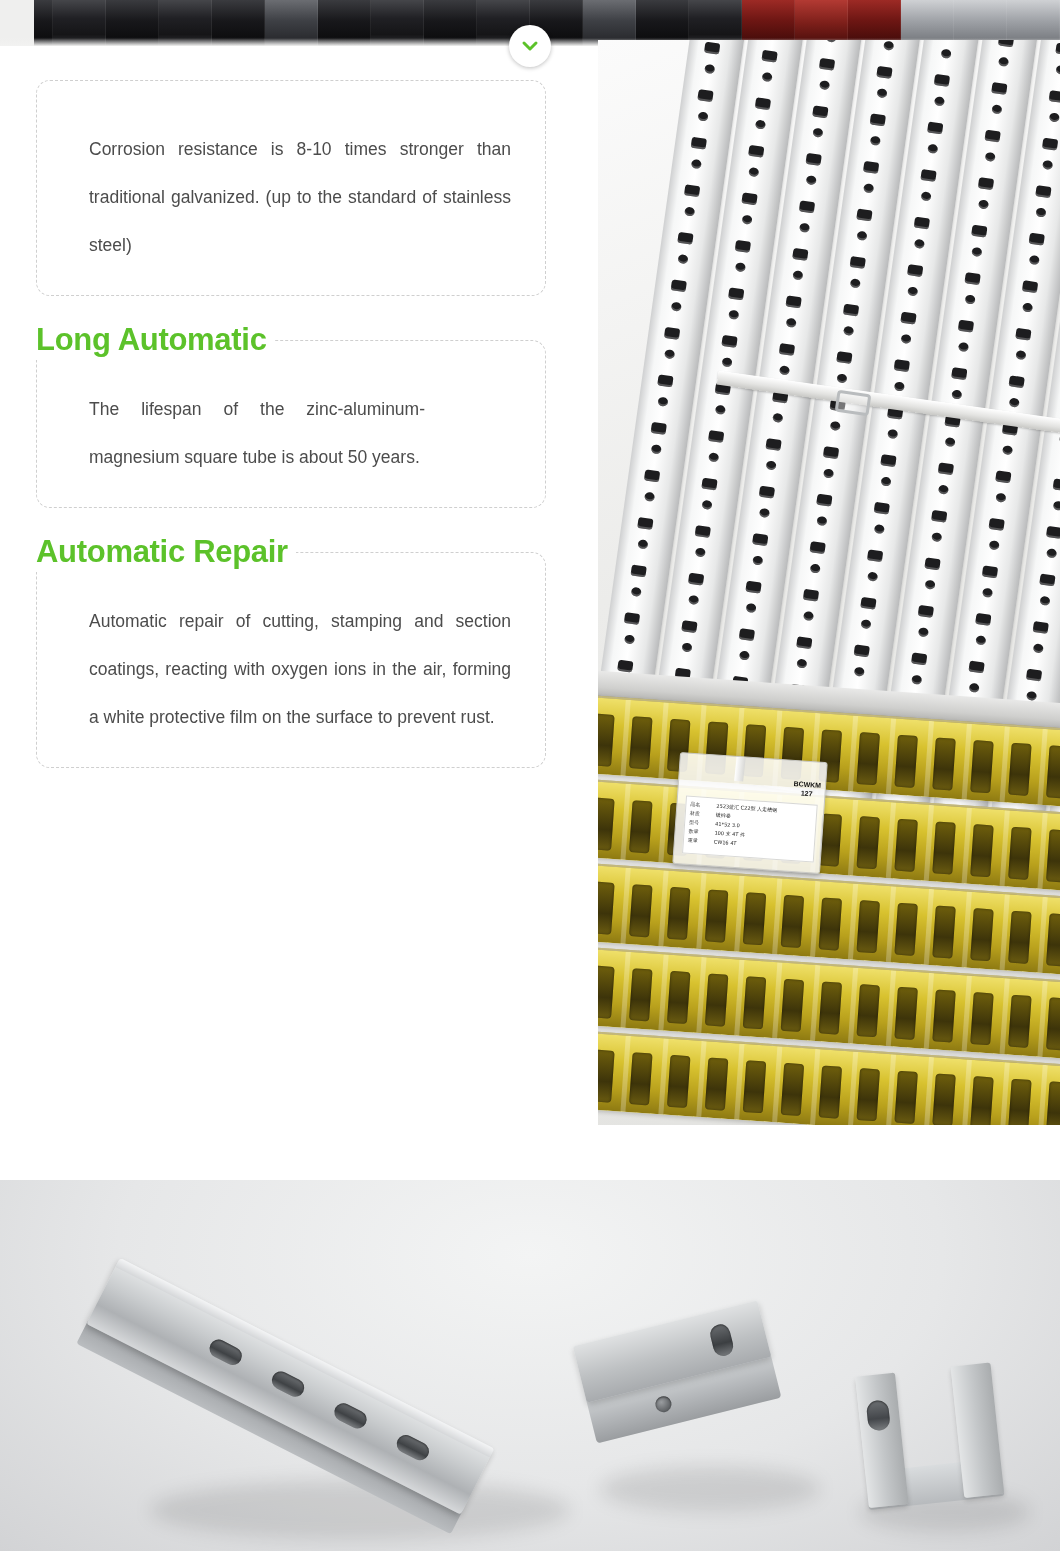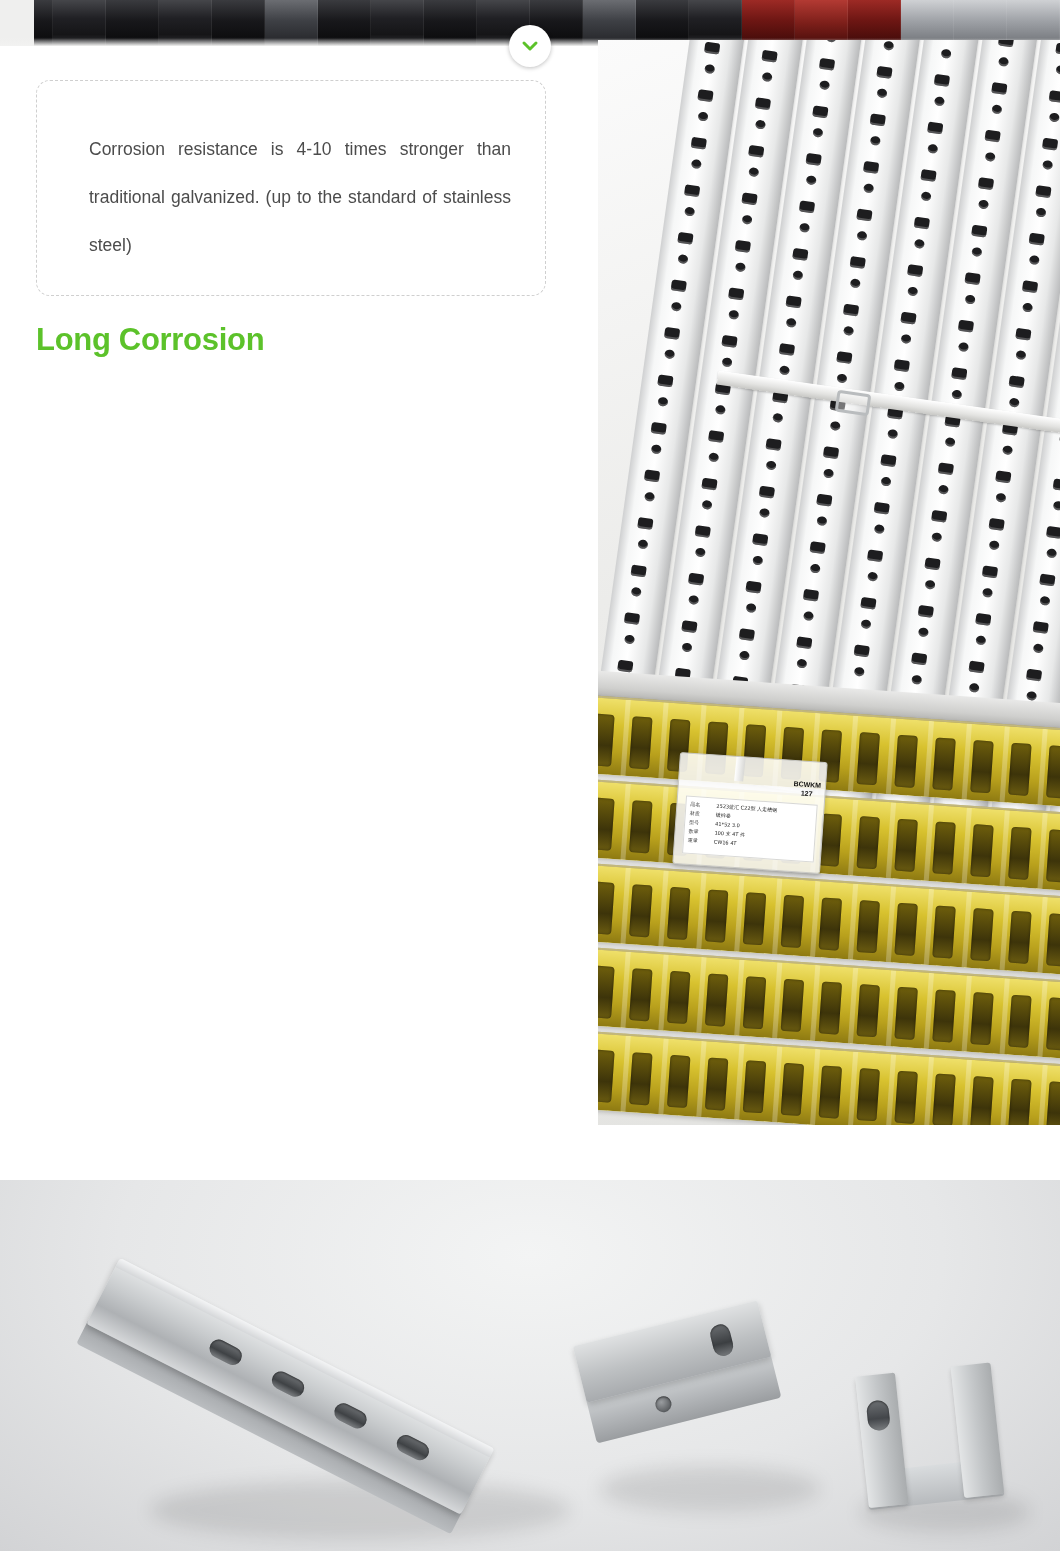--- a/index.html
+++ b/index.html
@@ -894,28 +894,37 @@
           <span class="tval">CW16  4T</span>
         </div>
       </div>
     </div>
   </div>
 
   <div class="left-col">
 
     <div class="feature">
       <div class="feature-box">
-        <p>Corrosion resistance is 4-10 times stronger than traditional galvanized. (up to the standard of stainless steel)</p>
+        <p>Corrosion resistance is 8-10 times stronger than traditional galvanized. (up to the standard of stainless steel)</p>
       </div>
     </div>
 
     <div class="feature">
-      <h2 class="feature-title">Long Corrosion</h2>
+      <h2 class="feature-title">Long Automatic</h2>
+      <div class="feature-box narrow">
+        <p>The lifespan of the zinc-aluminum-magnesium square tube is about 50 years.</p>
+      </div>
     </div>
 
+    <div class="feature">
+      <h2 class="feature-title">Automatic Repair</h2>
+      <div class="feature-box">
+        <p>Automatic repair of cutting, stamping and section coatings, reacting with oxygen ions in the air, forming a white protective film on the surface to prevent rust.</p>
+      </div>
+    </div>
 
   </div>
 
   <div class="gap"></div>
 
   <div class="bottom-photo">
     <div class="bp-surface"></div>
 
     <div class="shadow-blob" style="left:150px; top:300px; width:420px; height:60px;"></div>
     <div class="shadow-blob" style="left:600px; top:286px; width:220px; height:46px;"></div>

